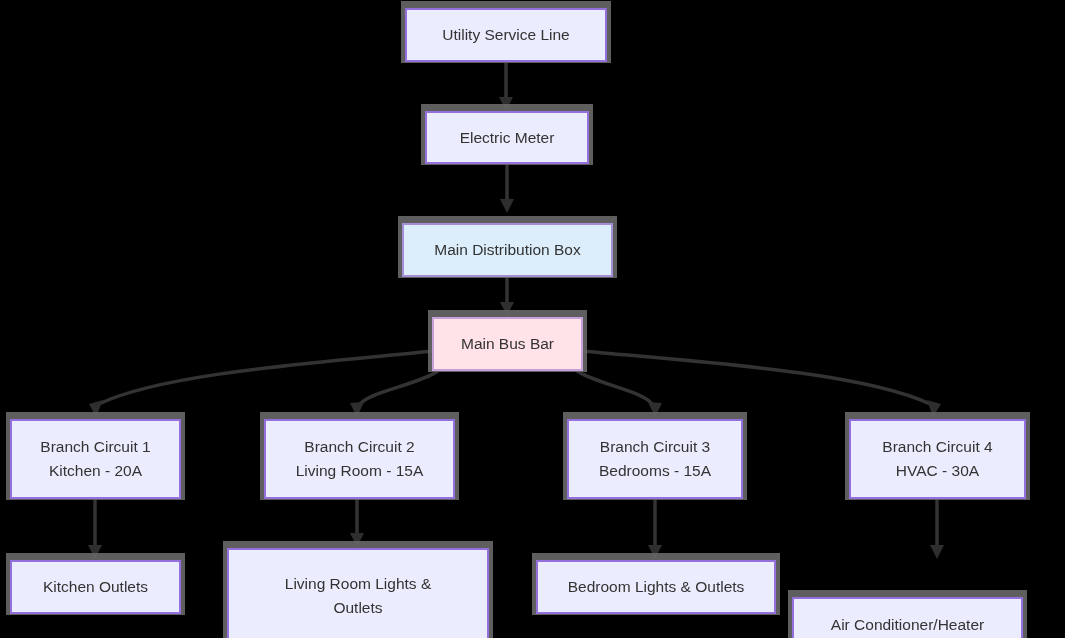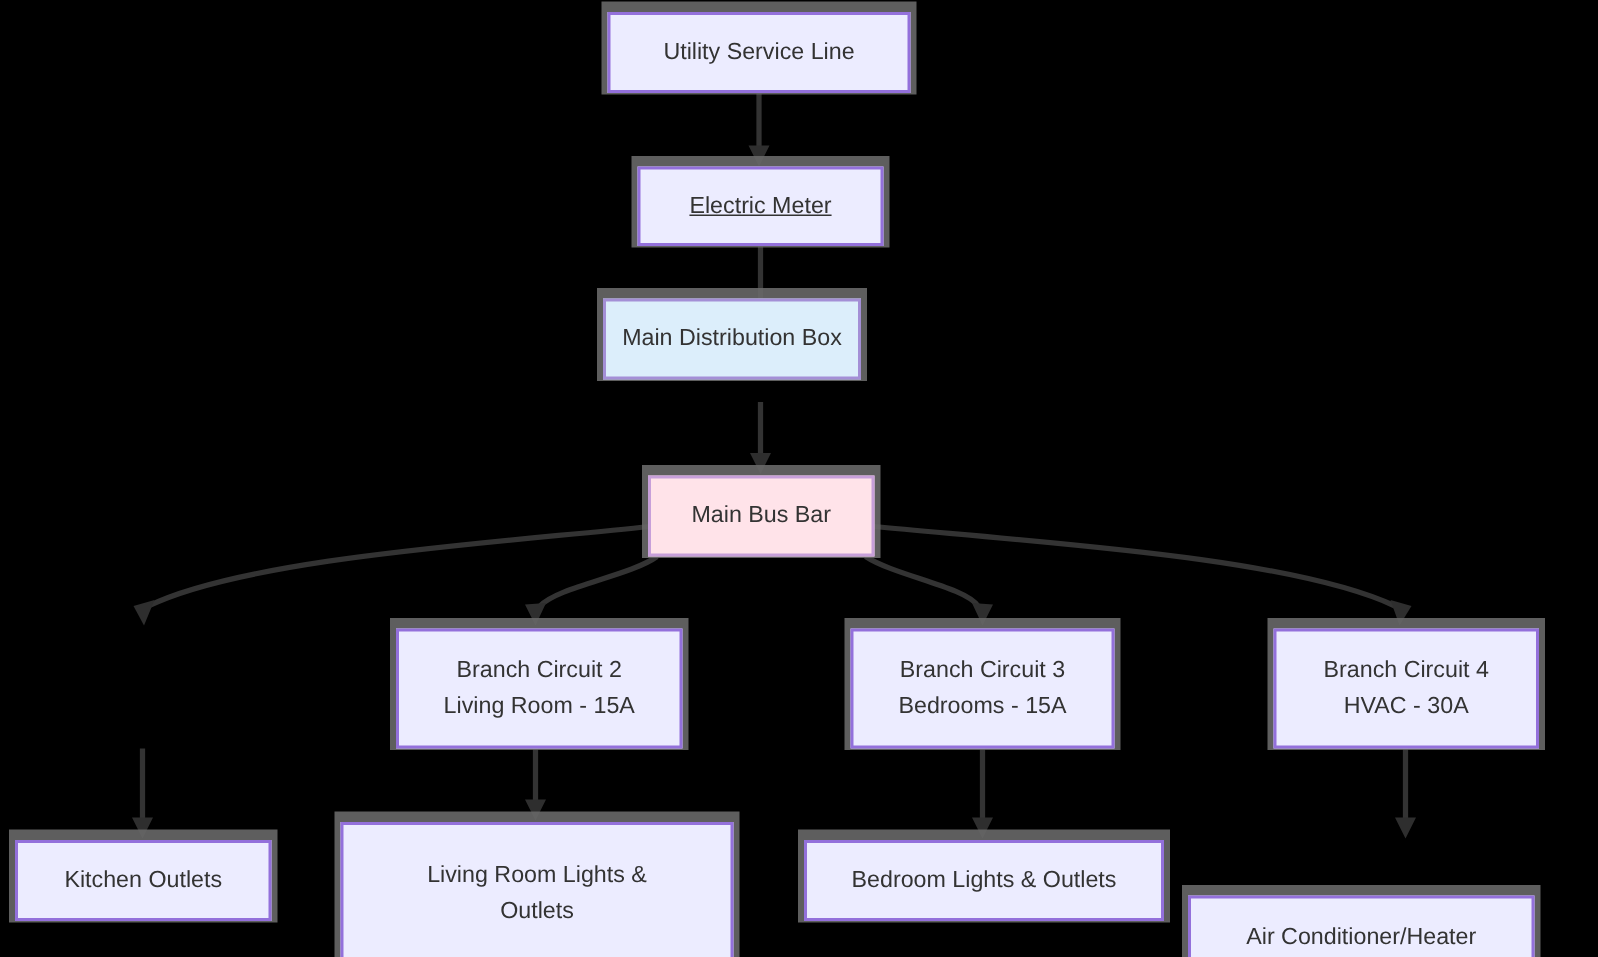--- a/index.html
+++ b/index.html
@@ -68,32 +68,36 @@
     <polygon class="arrowhead" points="648,545 662,545 655,559"></polygon>
 
     <path class="edge" d="M937,499 L937,546"></path>
     <polygon class="arrowhead" points="930,545 944,545 937,559"></polygon>
   </svg>
 
   <div class="node" style="left:405px;top:8px;width:202px;height:54px;">
     <span>Utility Service Line</span>
   </div>
 
-  <div class="node" style="left:425px;top:111px;width:164px;height:53px;text-decoration:underline;">
+  <div class="node" style="left:425px;top:111px;width:164px;height:53px;">
     <span>Electric Meter</span>
   </div>
 
-  <div class="node node--dist" style="left:402px;top:199px;width:172px;height:54px;">
+  <div class="node node--dist" style="left:402px;top:223px;width:211px;height:54px;">
     <span>Main Distribution Box</span>
   </div>
 
   <div class="node node--bus" style="left:432px;top:317px;width:151px;height:54px;">
     <span>Main Bus Bar</span>
   </div>
 
+  <div class="node" style="left:10px;top:419px;width:171px;height:80px;">
+    <span>Branch Circuit 1</span>
+    <span>Kitchen - 20A</span>
+  </div>
 
   <div class="node" style="left:264px;top:419px;width:191px;height:80px;">
     <span>Branch Circuit 2</span>
     <span>Living Room - 15A</span>
   </div>
 
   <div class="node" style="left:567px;top:419px;width:176px;height:80px;">
     <span>Branch Circuit 3</span>
     <span>Bedrooms - 15A</span>
   </div>

